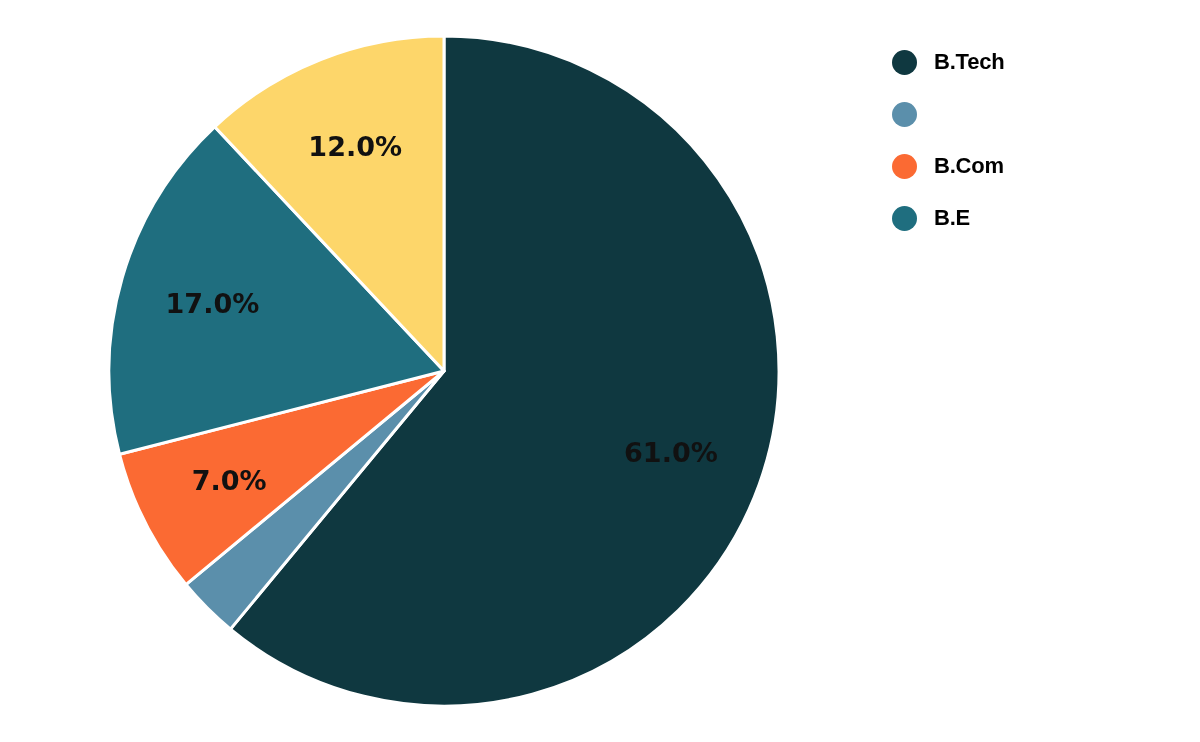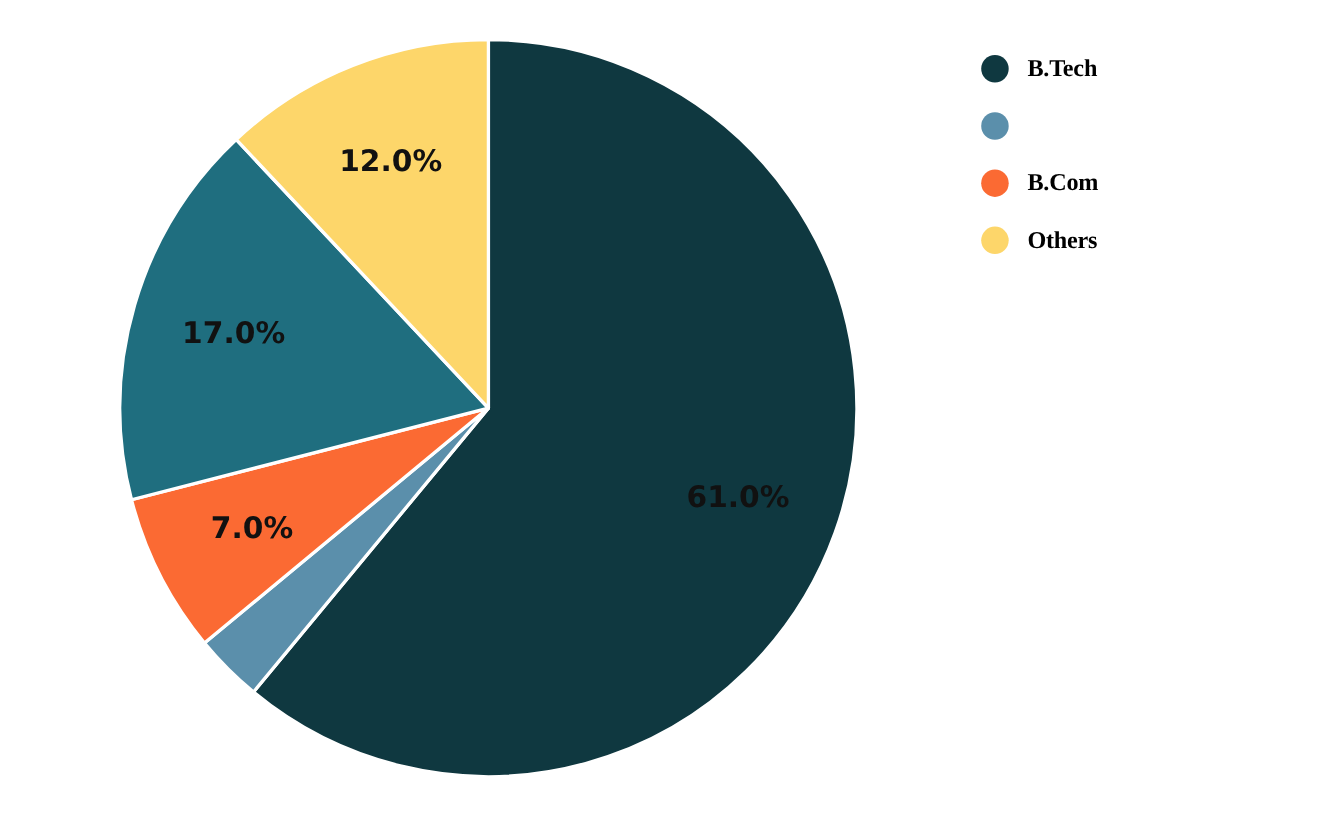--- a/index.html
+++ b/index.html
@@ -56,21 +56,21 @@
     height: 52px;
   }
   .legend-swatch {
     width: 25px;
     height: 25px;
     border-radius: 50%;
     flex: 0 0 auto;
   }
   .legend-label {
     margin-left: 17px;
-    font-family: Liberation Serif, serif;
+    font-family: Liberation Sans, sans-serif;
     font-size: 22px;
     font-weight: bold;
     color: #000000;
     white-space: nowrap;
     letter-spacing: -0.2px;
   }
 </style>
 </head>
 <body>
 
@@ -98,18 +98,18 @@
         <span class="legend-label">B.Tech</span>
       </div>
       <div class="legend-row">
         <span class="legend-swatch" style="background: rgb(91, 143, 171);"></span>
       </div>
       <div class="legend-row">
         <span class="legend-swatch" style="background: rgb(251, 106, 51);"></span>
         <span class="legend-label">B.Com</span>
       </div>
       <div class="legend-row">
-        <span class="legend-swatch" style="background: rgb(253, 214, 106);"></span>
-        <span class="legend-label">Others</span>
+        <span class="legend-swatch" style="background: rgb(31, 110, 127);"></span>
+        <span class="legend-label">B.E</span>
       </div>
     </div>
 
 </div>
 
 </body></html>

